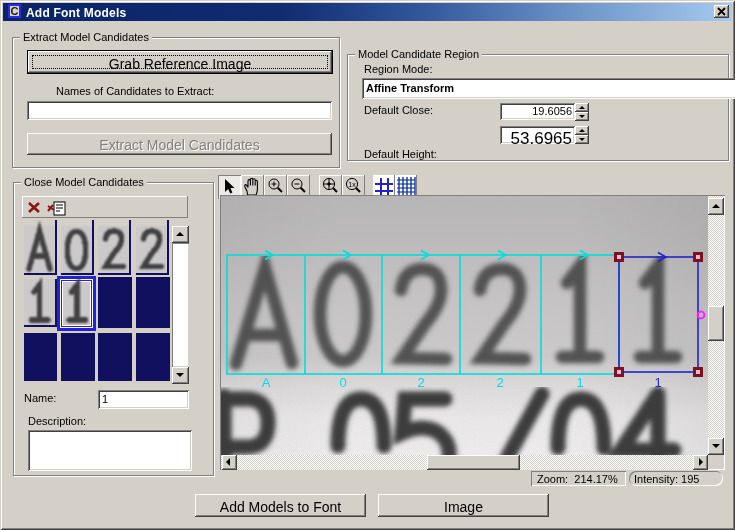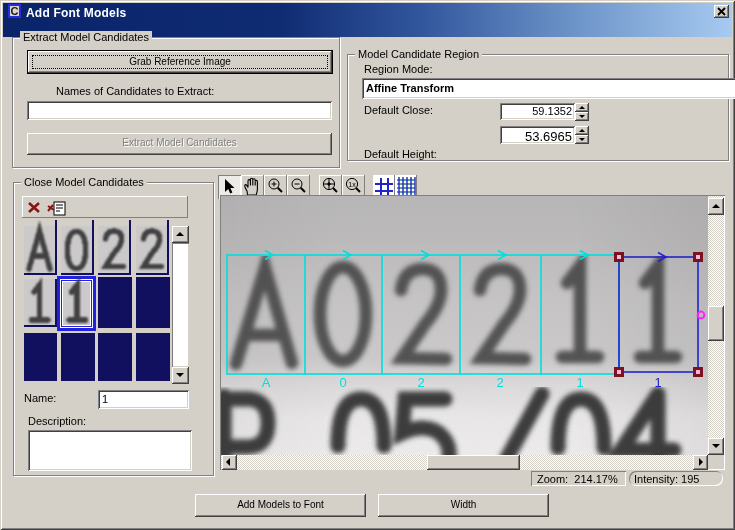--- a/index.html
+++ b/index.html
@@ -2,37 +2,37 @@
 <html><head>
 <meta charset="utf-8">
 <style>
 html,body{margin:0;padding:0;}
 body{width:735px;height:530px;overflow:hidden;font-family:"Liberation Sans",sans-serif;font-size:11px;color:#000;}
 .abs{position:absolute;}
 #win{position:absolute;left:0;top:0;width:735px;height:530px;background:#d4d0c8;
  box-shadow: inset 1px 1px 0 #d4d0c8, inset -1px -1px 0 #404040,
              inset 2px 2px 0 #ffffff, inset -2px -2px 0 #808080,
              inset 3px 3px 0 #d4d0c8, inset -3px -3px 0 #d4d0c8;}
-#title{position:absolute;left:3px;top:3px;width:729px;height:34px;
+#title{position:absolute;left:3px;top:3px;width:729px;height:18px;
  background:linear-gradient(to right,#0a246a 0%,#0f2b72 38%,#33589e 58%,#6c93c8 78%,#a6caf0 100%);}
 #title .txt{position:absolute;left:23px;top:3px;font-size:12px;font-weight:bold;color:#fff;letter-spacing:0.2px;}
 #icon{position:absolute;left:8px;top:4px;width:9px;height:10px;background:#d8d4cc;border:2px solid #2a2ae0;
  font-size:11px;font-weight:bold;color:#1a1a1a;line-height:10px;text-align:center;}
 #closebtn{position:absolute;left:714px;top:5px;width:15px;height:13px;background:#d4d0c8;
  box-shadow: inset -1px -1px 0 #404040, inset 1px 1px 0 #fff, inset -2px -2px 0 #808080;}
 #closebtn svg{position:absolute;left:3px;top:2px;}
 
 
 .raised{background:#d4d0c8;box-shadow: inset -1px -1px 0 #404040, inset 1px 1px 0 #ffffff, inset -2px -2px 0 #808080, inset 2px 2px 0 #d4d0c8;}
 .raisedthin{background:#d4d0c8;box-shadow: inset -1px -1px 0 #808080, inset 1px 1px 0 #ffffff;}
 .sunkenedit{background:#fff;box-shadow: inset 1px 1px 0 #808080, inset -1px -1px 0 #ffffff, inset 2px 2px 0 #404040, inset -2px -2px 0 #d4d0c8;}
 .group{position:absolute;border:1px solid #808080;box-shadow:inset 1px 1px 0 #fff, 1px 1px 0 #fff;}
 .group>.glabel{position:absolute;top:-7px;background:#d4d0c8;padding:0 3px;font-size:11px;}
 .btn{position:absolute;background:#d4d0c8;box-shadow: inset -1px -1px 0 #404040, inset 1px 1px 0 #ffffff, inset -2px -2px 0 #808080, inset 2px 2px 0 #d4d0c8;
- text-align:center;font-size:10px;}
+ text-align:center;font-size:14px;}
 .lbl{position:absolute;font-size:11px;white-space:nowrap;}
 
 
 .sbtn{position:absolute;background:#d4d0c8;box-shadow: inset -1px -1px 0 #404040, inset 1px 1px 0 #ffffff, inset -2px -2px 0 #808080, inset 2px 2px 0 #d4d0c8;}
 .tri{position:absolute;width:0;height:0;}
 .checker{background-image:repeating-conic-gradient(#ffffff 0% 25%, #d4d0c8 0% 50%);background-size:2px 2px;}
 </style>
 </head>
 <body>
 <div id="win">
@@ -64,31 +64,31 @@
   </div>
   <div class="lbl" style="left:364px;top:63px;">Region Mode:</div>
   <div class="sunkenedit abs" style="left:362px;top:78px;width:392px;height:21px;font-weight:bold;">
     <div style="position:absolute;left:4px;top:4px;font-size:11px;">Affine Transform</div>
     <div class="raised" style="position:absolute;right:2px;top:2px;width:17px;height:17px;">
       <div class="tri" style="left:5px;top:7px;border-left:4px solid transparent;border-right:4px solid transparent;border-top:4px solid #000;"></div>
     </div>
   </div>
   <div class="lbl" style="left:364px;top:104px;">Default Close:</div>
   <div class="sunkenedit abs" style="left:500px;top:103px;width:75px;height:17px;">
-    <div style="position:absolute;right:3px;top:2px;font-size:11px;">59.1352</div>
+    <div style="position:absolute;right:3px;top:2px;font-size:11px;">19.6056</div>
   </div>
   <div class="sbtn" style="left:575px;top:103px;width:14px;height:9px;">
     <div class="tri" style="left:4px;top:3px;border-left:3px solid transparent;border-right:3px solid transparent;border-bottom:3px solid #000;"></div>
   </div>
   <div class="sbtn" style="left:575px;top:112px;width:14px;height:9px;">
     <div class="tri" style="left:4px;top:3px;border-left:3px solid transparent;border-right:3px solid transparent;border-top:3px solid #000;"></div>
   </div>
   <div class="lbl" style="left:364px;top:128px;margin-top:20px;">Default Height:</div>
   <div class="sunkenedit abs" style="left:500px;top:126px;width:75px;height:18px;">
-    <div style="position:absolute;right:3px;top:3px;font-size:13px;">53.6965</div>
+    <div style="position:absolute;right:3px;top:3px;font-size:17px;">53.6965</div>
   </div>
   <div class="sbtn" style="left:575px;top:126px;width:14px;height:9px;">
     <div class="tri" style="left:4px;top:3px;border-left:3px solid transparent;border-right:3px solid transparent;border-bottom:3px solid #000;"></div>
   </div>
   <div class="sbtn" style="left:575px;top:135px;width:14px;height:9px;">
     <div class="tri" style="left:4px;top:3px;border-left:3px solid transparent;border-right:3px solid transparent;border-top:3px solid #000;"></div>
   </div>
 
   <div class="group" style="left:13px;top:182px;width:199px;height:292px;">
     <span class="glabel" style="left:7px;">Close Model Candidates</span>
@@ -349,15 +349,15 @@
     <div style="position:absolute;left:6px;top:2px;">Zoom:&nbsp;&nbsp;214.17%</div>
   </div>
   <div class="abs" style="left:629px;top:471px;width:94px;height:15px;box-shadow:inset 1px 1px 0 #808080, inset -1px -1px 0 #fff;border-radius:7px;">
     <div style="position:absolute;left:5px;top:2px;">Intensity: 195</div>
   </div>
 
   <div class="btn" style="left:195px;top:494px;width:171px;height:23px;">
       <div style="position:absolute;left:0;right:0;top:5px;">Add Models to Font</div>
     </div>
   <div class="btn" style="left:378px;top:494px;width:171px;height:23px;">
-      <div style="position:absolute;left:0;right:0;top:5px;">Width</div>
+      <div style="position:absolute;left:0;right:0;top:5px;">Image</div>
     </div>
 </div>
 
 </body></html>

